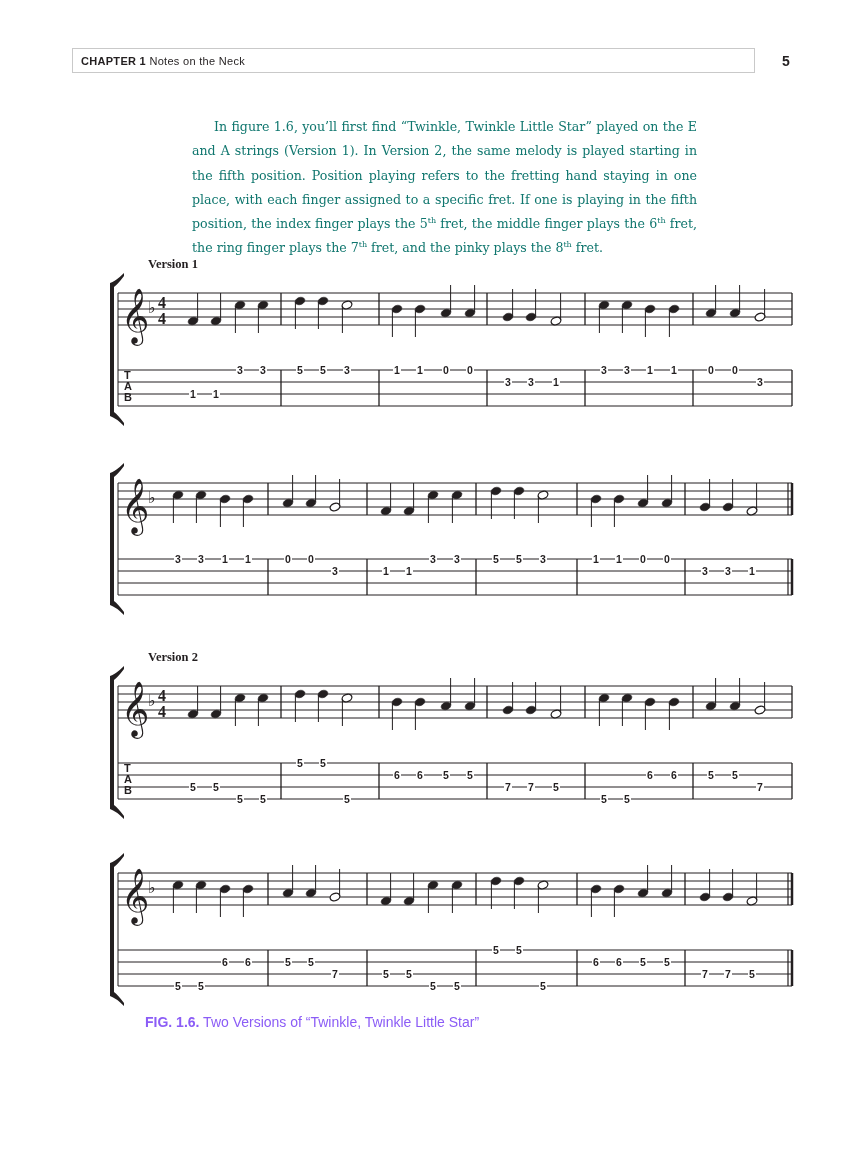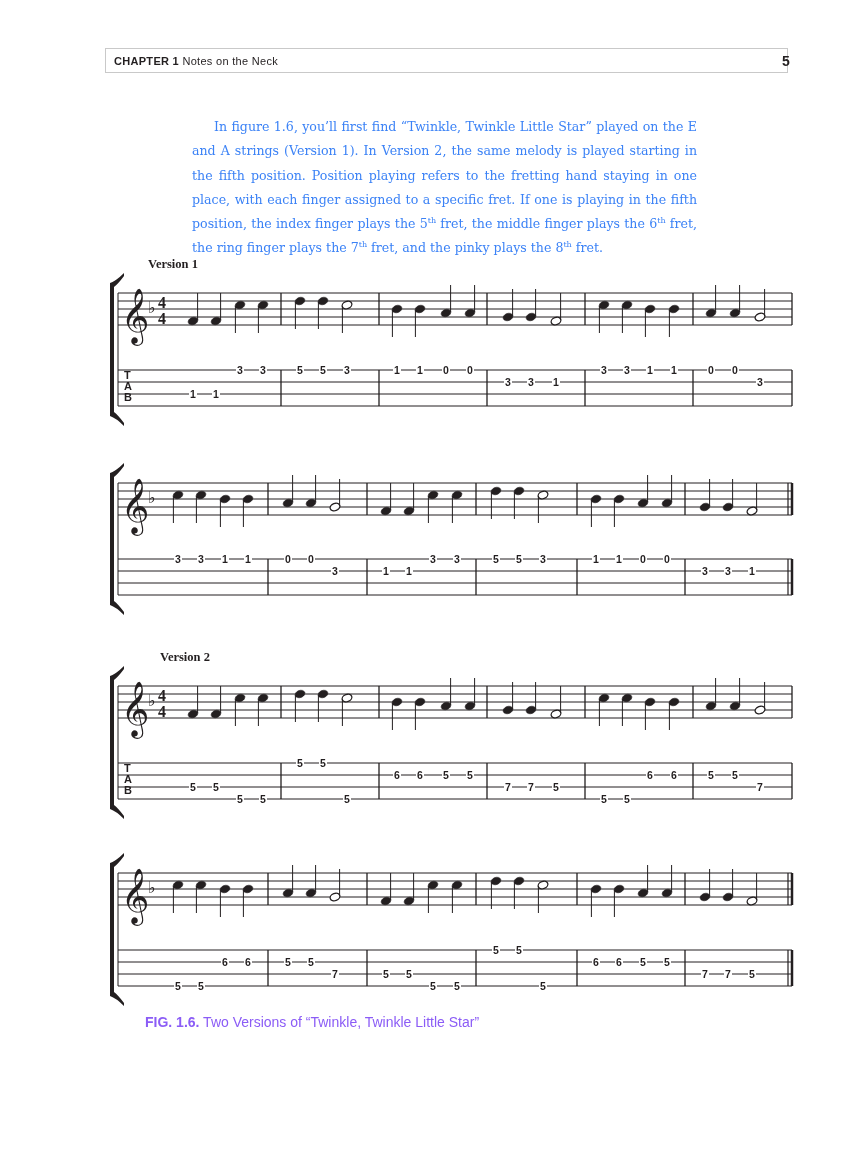--- a/index.html
+++ b/index.html
@@ -1,39 +1,39 @@
 <!DOCTYPE html>
 <html><head>
 <meta charset="utf-8">
 <style>
   html, body { margin: 0; padding: 0; background: #ffffff; }
   body { width: 864px; height: 1152px; position: relative; overflow: hidden; font-family: "DejaVu Serif", serif; color: #231f20; }
-  .running-head { position: absolute; left: 72px; top: 48px; width: 683px; height: 25px; border: 1px solid #c9c9c9; box-sizing: border-box; margin-left: 33px; }
+  .running-head { position: absolute; left: 72px; top: 48px; width: 683px; height: 25px; border: 1px solid #c9c9c9; box-sizing: border-box; }
   .running-head .label { position: absolute; left: 8px; top: 6px; font-family: "Liberation Sans", sans-serif; font-size: 11px; letter-spacing: 0.3px; color: #231f20; }
   .running-head .chap { font-weight: bold; }
   .page-number { position: absolute; left: 782px; top: 53px; font-family: "Liberation Sans", sans-serif; font-weight: bold; font-size: 14px; color: #231f20; }
-  .body-text { position: absolute; left: 192px; top: 115px; width: 505px; font-family: "DejaVu Serif", serif; font-size: 12.6px; line-height: 24.3px; text-align: justify; text-indent: 22px; color: #3b82f6; margin: 0; }
+  .body-text { position: absolute; left: 192px; top: 115px; width: 505px; font-family: "DejaVu Serif", serif; font-size: 12.6px; line-height: 24.3px; text-align: justify; text-indent: 22px; color: #0f766e; margin: 0; }
   .body-text sup { font-size: 8px; line-height: 0; vertical-align: super; }
   .version-label { position: absolute; font-family: "Liberation Serif", serif; font-weight: bold; font-size: 12.5px; color: #231f20; }
   .caption { position: absolute; left: 145px; top: 1014px; font-family: "Liberation Sans", sans-serif; font-size: 14px; color: #8b5cf6; }
   .caption .fig { font-weight: bold; }
   svg.score { position: absolute; left: 0; top: 0; }
 </style>
 </head>
 <body>
 
 <div class="running-head">
   <span class="label"><span class="chap">CHAPTER 1</span> <span>Notes on the Neck</span></span>
 </div>
 <div class="page-number">5</div>
 
 <p class="body-text" id="body-text">In figure 1.6, you’ll first find “Twinkle, Twinkle Little Star” played on the E and A strings (Version 1). In Version 2, the same melody is played starting in the fifth position. Position playing refers to the fretting hand staying in one place, with each finger assigned to a specific fret. If one is playing in the fifth position, the index finger plays the 5<sup>th</sup> fret, the middle finger plays the 6<sup>th</sup> fret, the ring finger plays the 7<sup>th</sup> fret, and the pinky plays the 8<sup>th</sup> fret.</p>
 
 <div class="version-label" style="left:148px; top:257px;">Version 1</div>
-<div class="version-label" style="left:160px; top:650px;">Version 2</div>
+<div class="version-label" style="left:148px; top:650px;">Version 2</div>
 
 <svg class="score" id="score" width="864" height="1152" viewBox="0 0 864 1152">
     <g>
       <g>
         <rect x="110" y="283" width="4" height="133" fill="#231f20"></rect>
         <path d="M 110 283 Q 116 281 124 273 L 124 276 Q 118 284 114 287 Z" fill="#231f20"></path>
         <path d="M 110 416 Q 116 418 124 426 L 124 423 Q 118 415 114 412 Z" fill="#231f20"></path>
       </g>
       <line x1="118" y1="293" x2="118" y2="406" stroke="#231f20" stroke-width="1"></line>
       <g>

